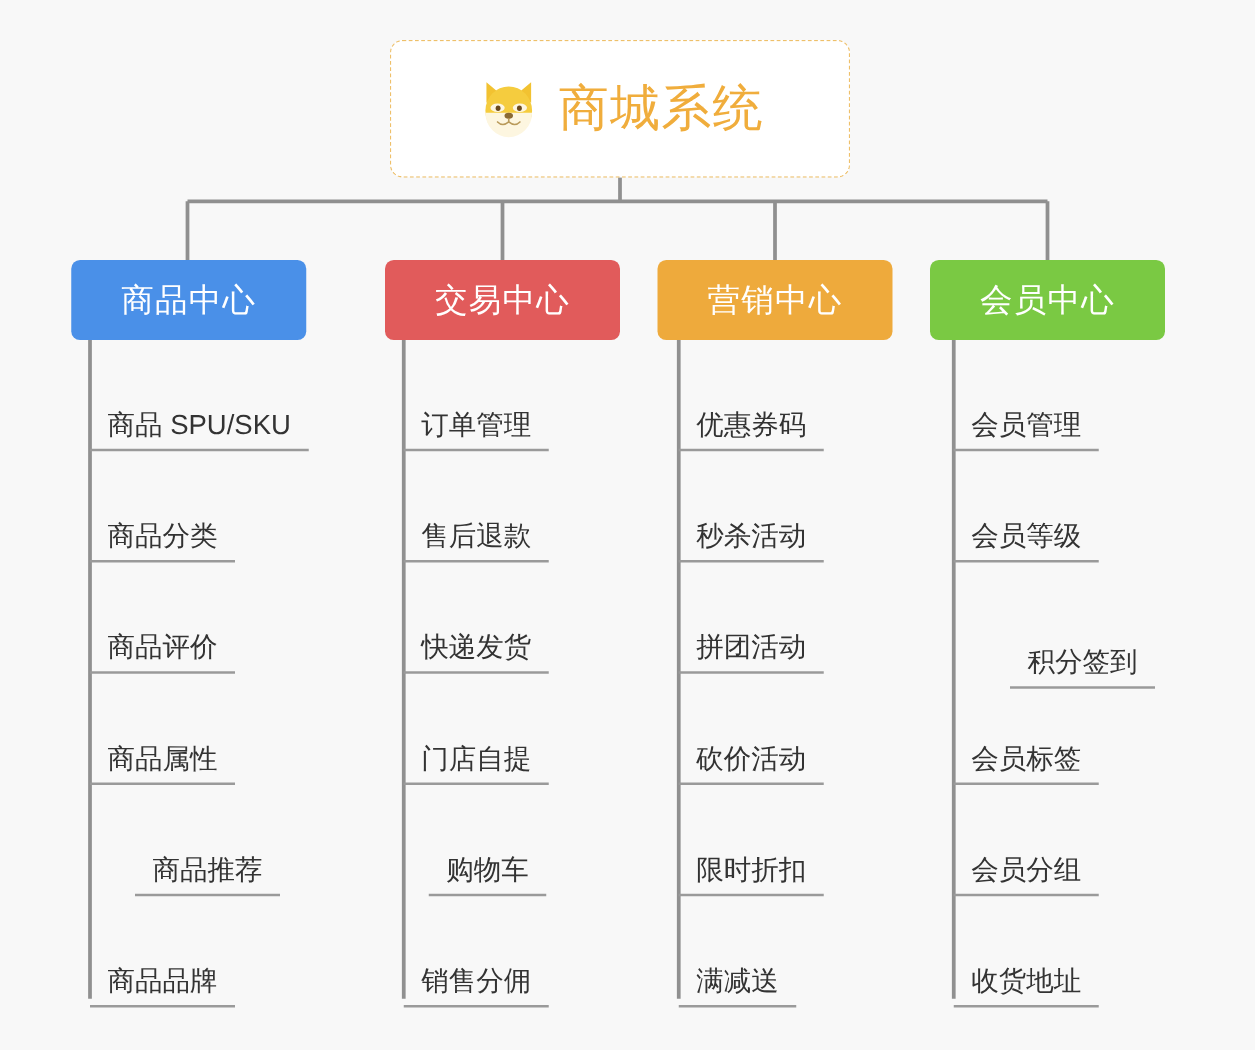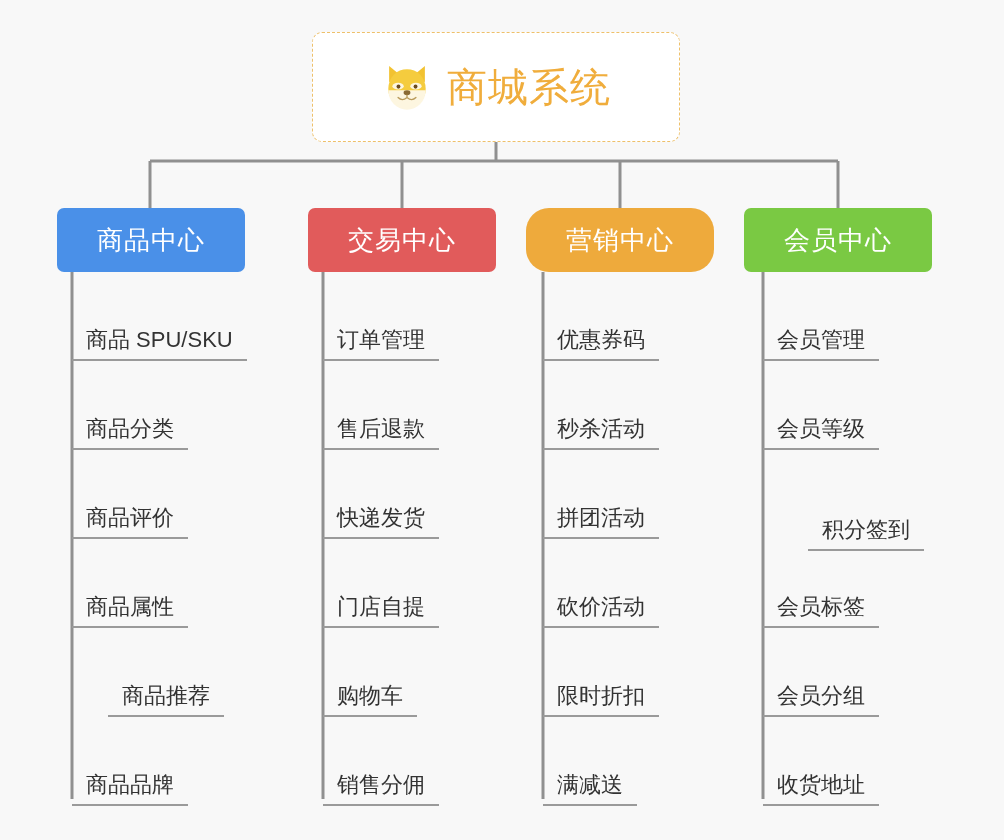--- a/index.html
+++ b/index.html
@@ -103,21 +103,21 @@
     <span class="root-title">商城系统</span>
   </div>
 
   <div id="cats">
       <div class="cat-box" style="left: 57px; width: 188px; background: rgb(74, 144, 232);">
         <span class="cat-label">商品中心</span>
       </div>
       <div class="cat-box" style="left: 308px; width: 188px; background: rgb(225, 91, 91);">
         <span class="cat-label">交易中心</span>
       </div>
-      <div class="cat-box" style="left: 526px; width: 188px; background: rgb(238, 170, 60); border-radius: 23px;">
+      <div class="cat-box" style="left: 526px; width: 188px; background: rgb(238, 170, 60);">
         <span class="cat-label">营销中心</span>
       </div>
       <div class="cat-box" style="left: 744px; width: 188px; background: rgb(122, 201, 67);">
         <span class="cat-label">会员中心</span>
       </div>
     </div>
   <div id="leaves">
       <div class="leaf-col" style="left: 72px;">
         <div class="leaf" style="top: 0px;">
           <span class="leaf-text">商品 SPU/SKU</span>
@@ -144,21 +144,21 @@
         </div>
         <div class="leaf" style="top: 89px;">
           <span class="leaf-text">售后退款</span>
         </div>
         <div class="leaf" style="top: 178px;">
           <span class="leaf-text">快递发货</span>
         </div>
         <div class="leaf" style="top: 267px;">
           <span class="leaf-text">门店自提</span>
         </div>
-        <div class="leaf" style="top: 356px;">
+        <div class="leaf" style="top: 356px; padding-left: 20px;">
           <span class="leaf-text">购物车</span>
         </div>
         <div class="leaf" style="top: 445px;">
           <span class="leaf-text">销售分佣</span>
         </div>
       </div>
       <div class="leaf-col" style="left: 543px;">
         <div class="leaf" style="top: 0px;">
           <span class="leaf-text">优惠券码</span>
         </div>

